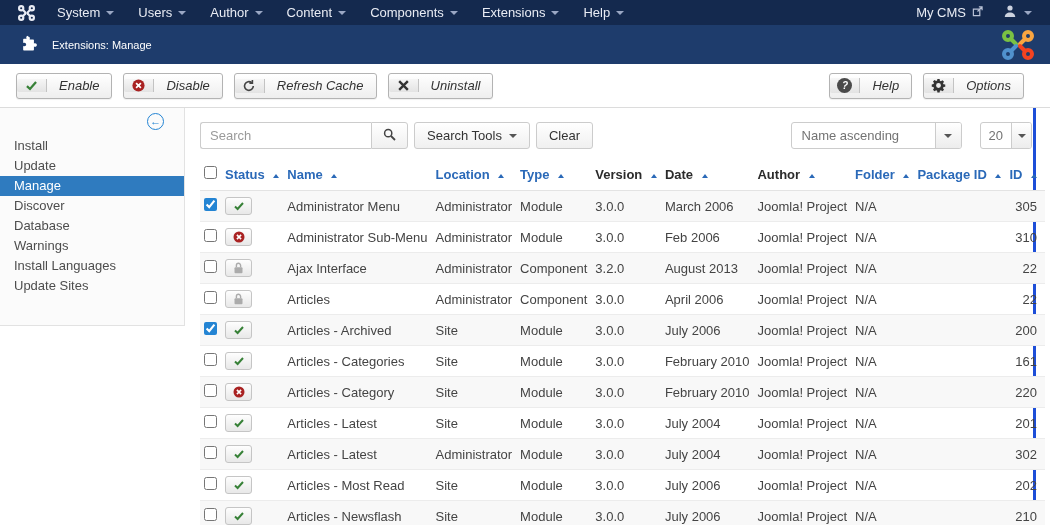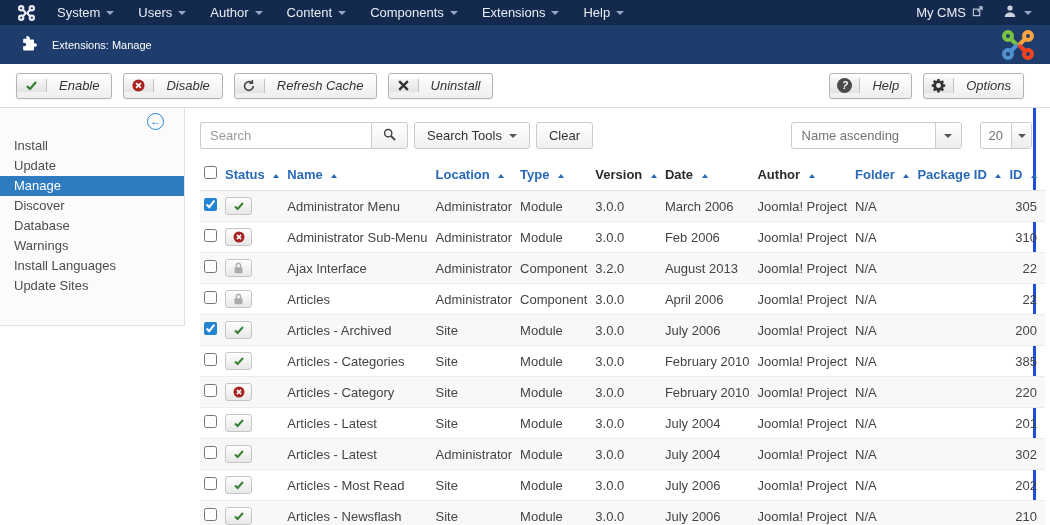--- a/index.html
+++ b/index.html
@@ -489,21 +489,21 @@
       </span>
     </td>
     <td>Articles - Categories</td>
     <td>Site</td>
     <td>Module</td>
     <td>3.0.0</td>
     <td>February 2010</td>
     <td>Joomla! Project</td>
     <td>N/A</td>
     <td></td>
-    <td class="c-id">385</td>
+    <td class="c-id">161</td>
   </tr>
           <tr class="row">
     <td class="c-check">
       <input type="checkbox" style="">
     </td>
     <td>
       <span class="status-btn st-disabled">
 
         <span class="ic ic-x"><svg width="12" height="12" viewBox="0 0 12 12">
                     <circle cx="6" cy="6" r="5.5" fill="#a92222"></circle>

